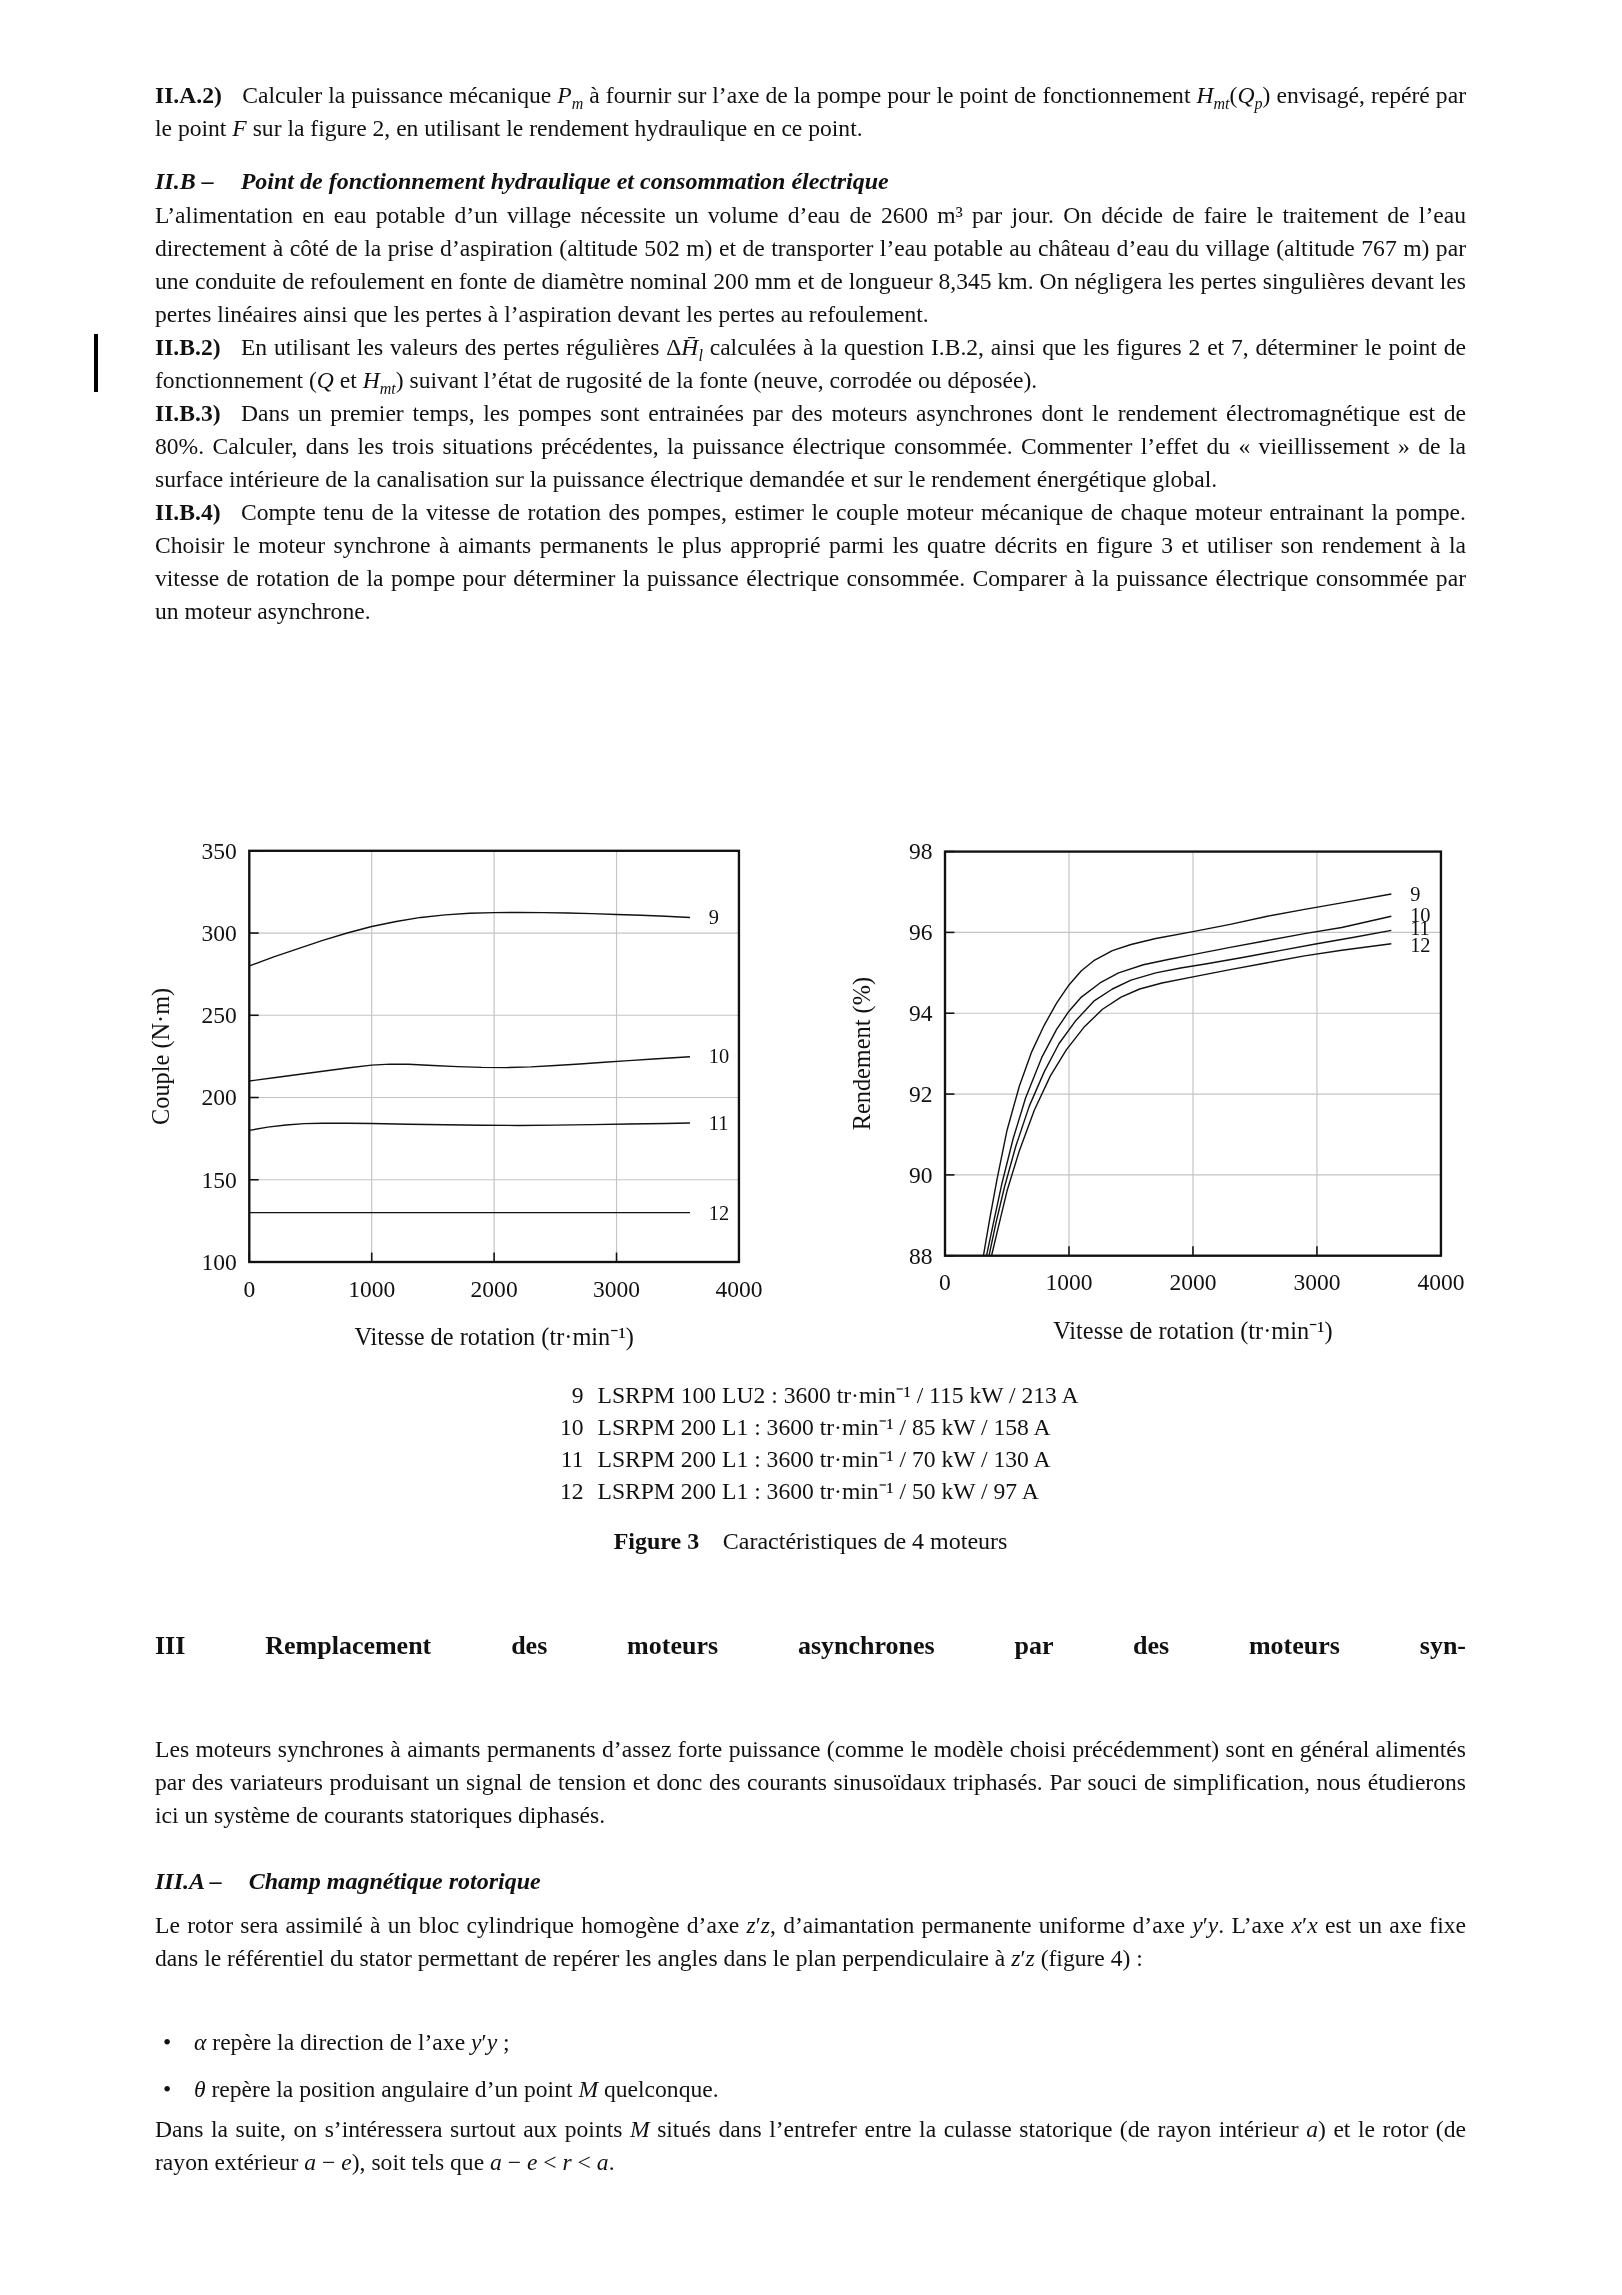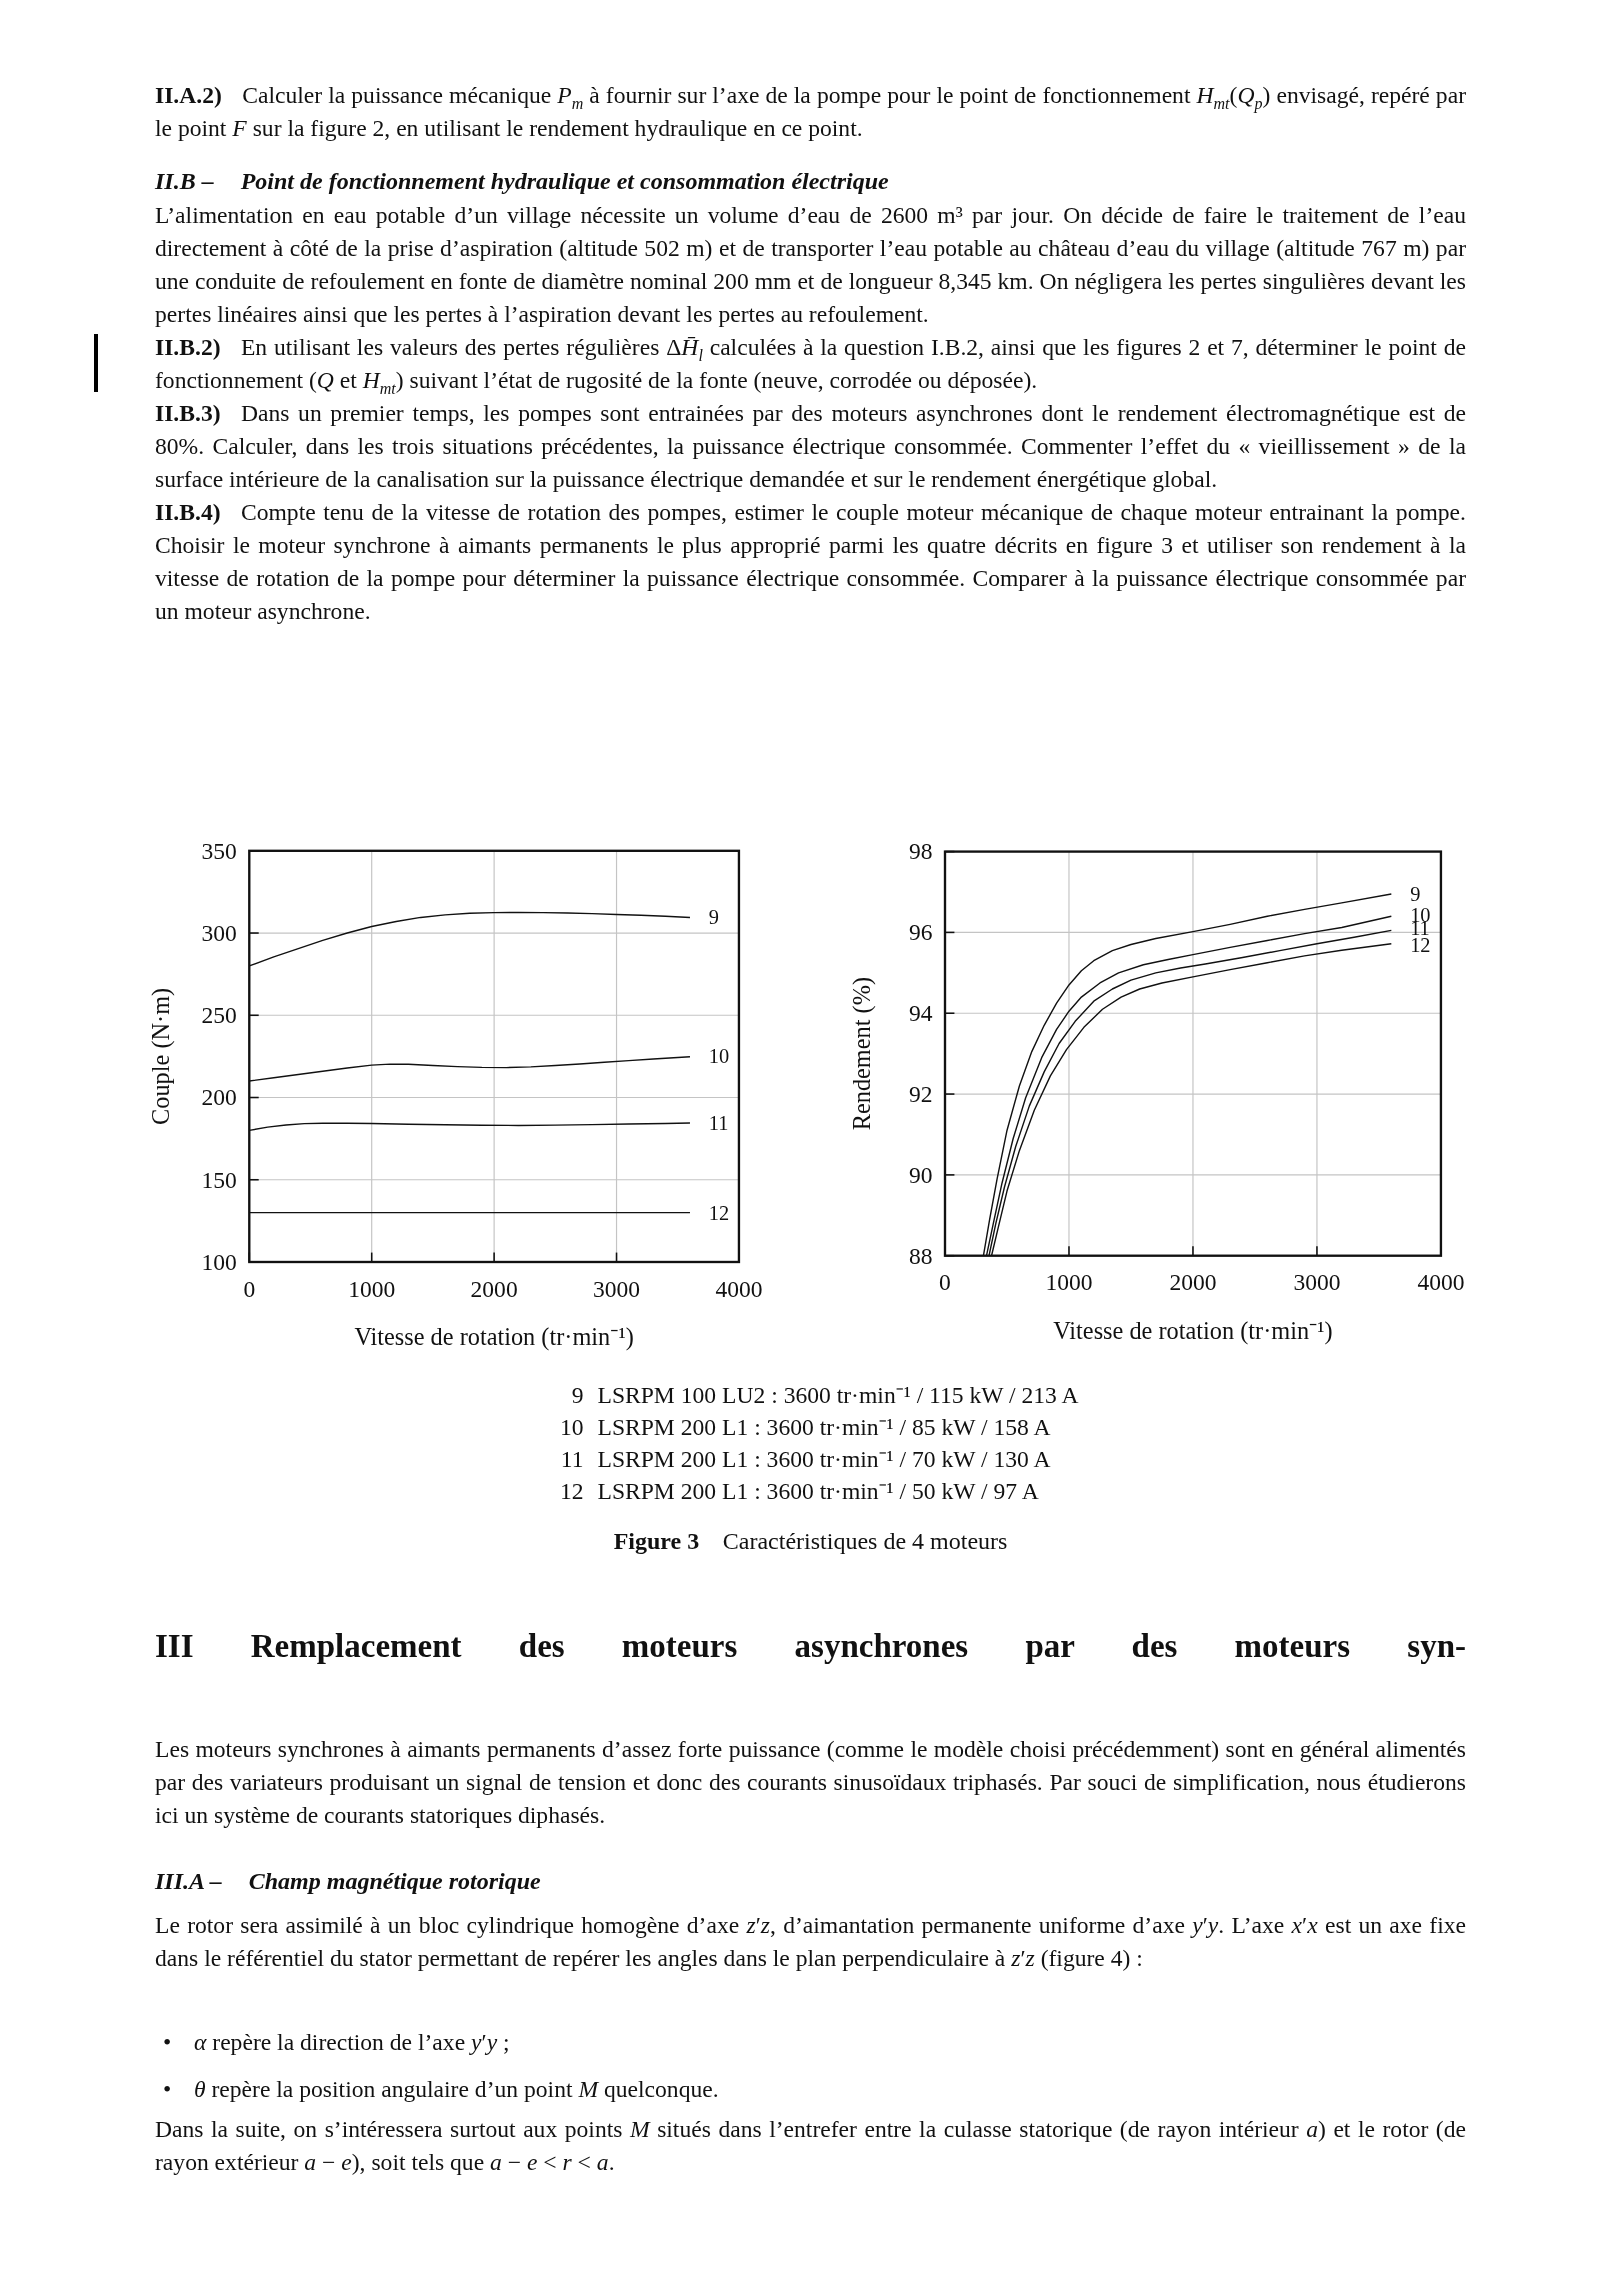--- a/index.html
+++ b/index.html
@@ -22,21 +22,21 @@
   svg text{font-family:"Liberation Serif", serif;}
 
   .legend{position:absolute;left:155px;top:1379px;width:1311px;text-align:center;}
   .legend-inner{display:inline-block;text-align:left;}
   .leg-row{display:flex;line-height:32px;}
   .leg-num{width:41px;text-align:right;margin-right:14px;}
   .caption{position:absolute;left:155px;top:1525px;width:1311px;text-align:center;font-size:24px;}
   .caption .cap-lbl{font-weight:bold;margin-right:23.6px;}
 
   .bigtitle{position:absolute;left:155px;top:1623px;width:1311px;font-weight:bold;
-            font-size:33px;line-height:46px;}
+            font-size:26px;line-height:46px;}
   .bigtitle .l1{text-align:justify;text-align-last:justify;}
   .bigtitle .l2{padding-left:75px;}
 
   .sec3p{position:absolute;left:155px;top:1733px;width:1311px;text-align:justify;margin:0;}
   .h-iiia{position:absolute;left:155px;top:1864px;width:1311px;}
   .rotorp{position:absolute;left:155px;top:1909px;width:1311px;text-align:justify;margin:0;}
   .bullets{position:absolute;left:155px;top:2019px;width:1311px;}
   .bullets .row{display:flex;line-height:47px;}
   .bullets .dot{width:39px;padding-left:7.9px;box-sizing:border-box;}
   .suitep{position:absolute;left:155px;top:2113px;width:1311px;text-align:justify;margin:0;}

